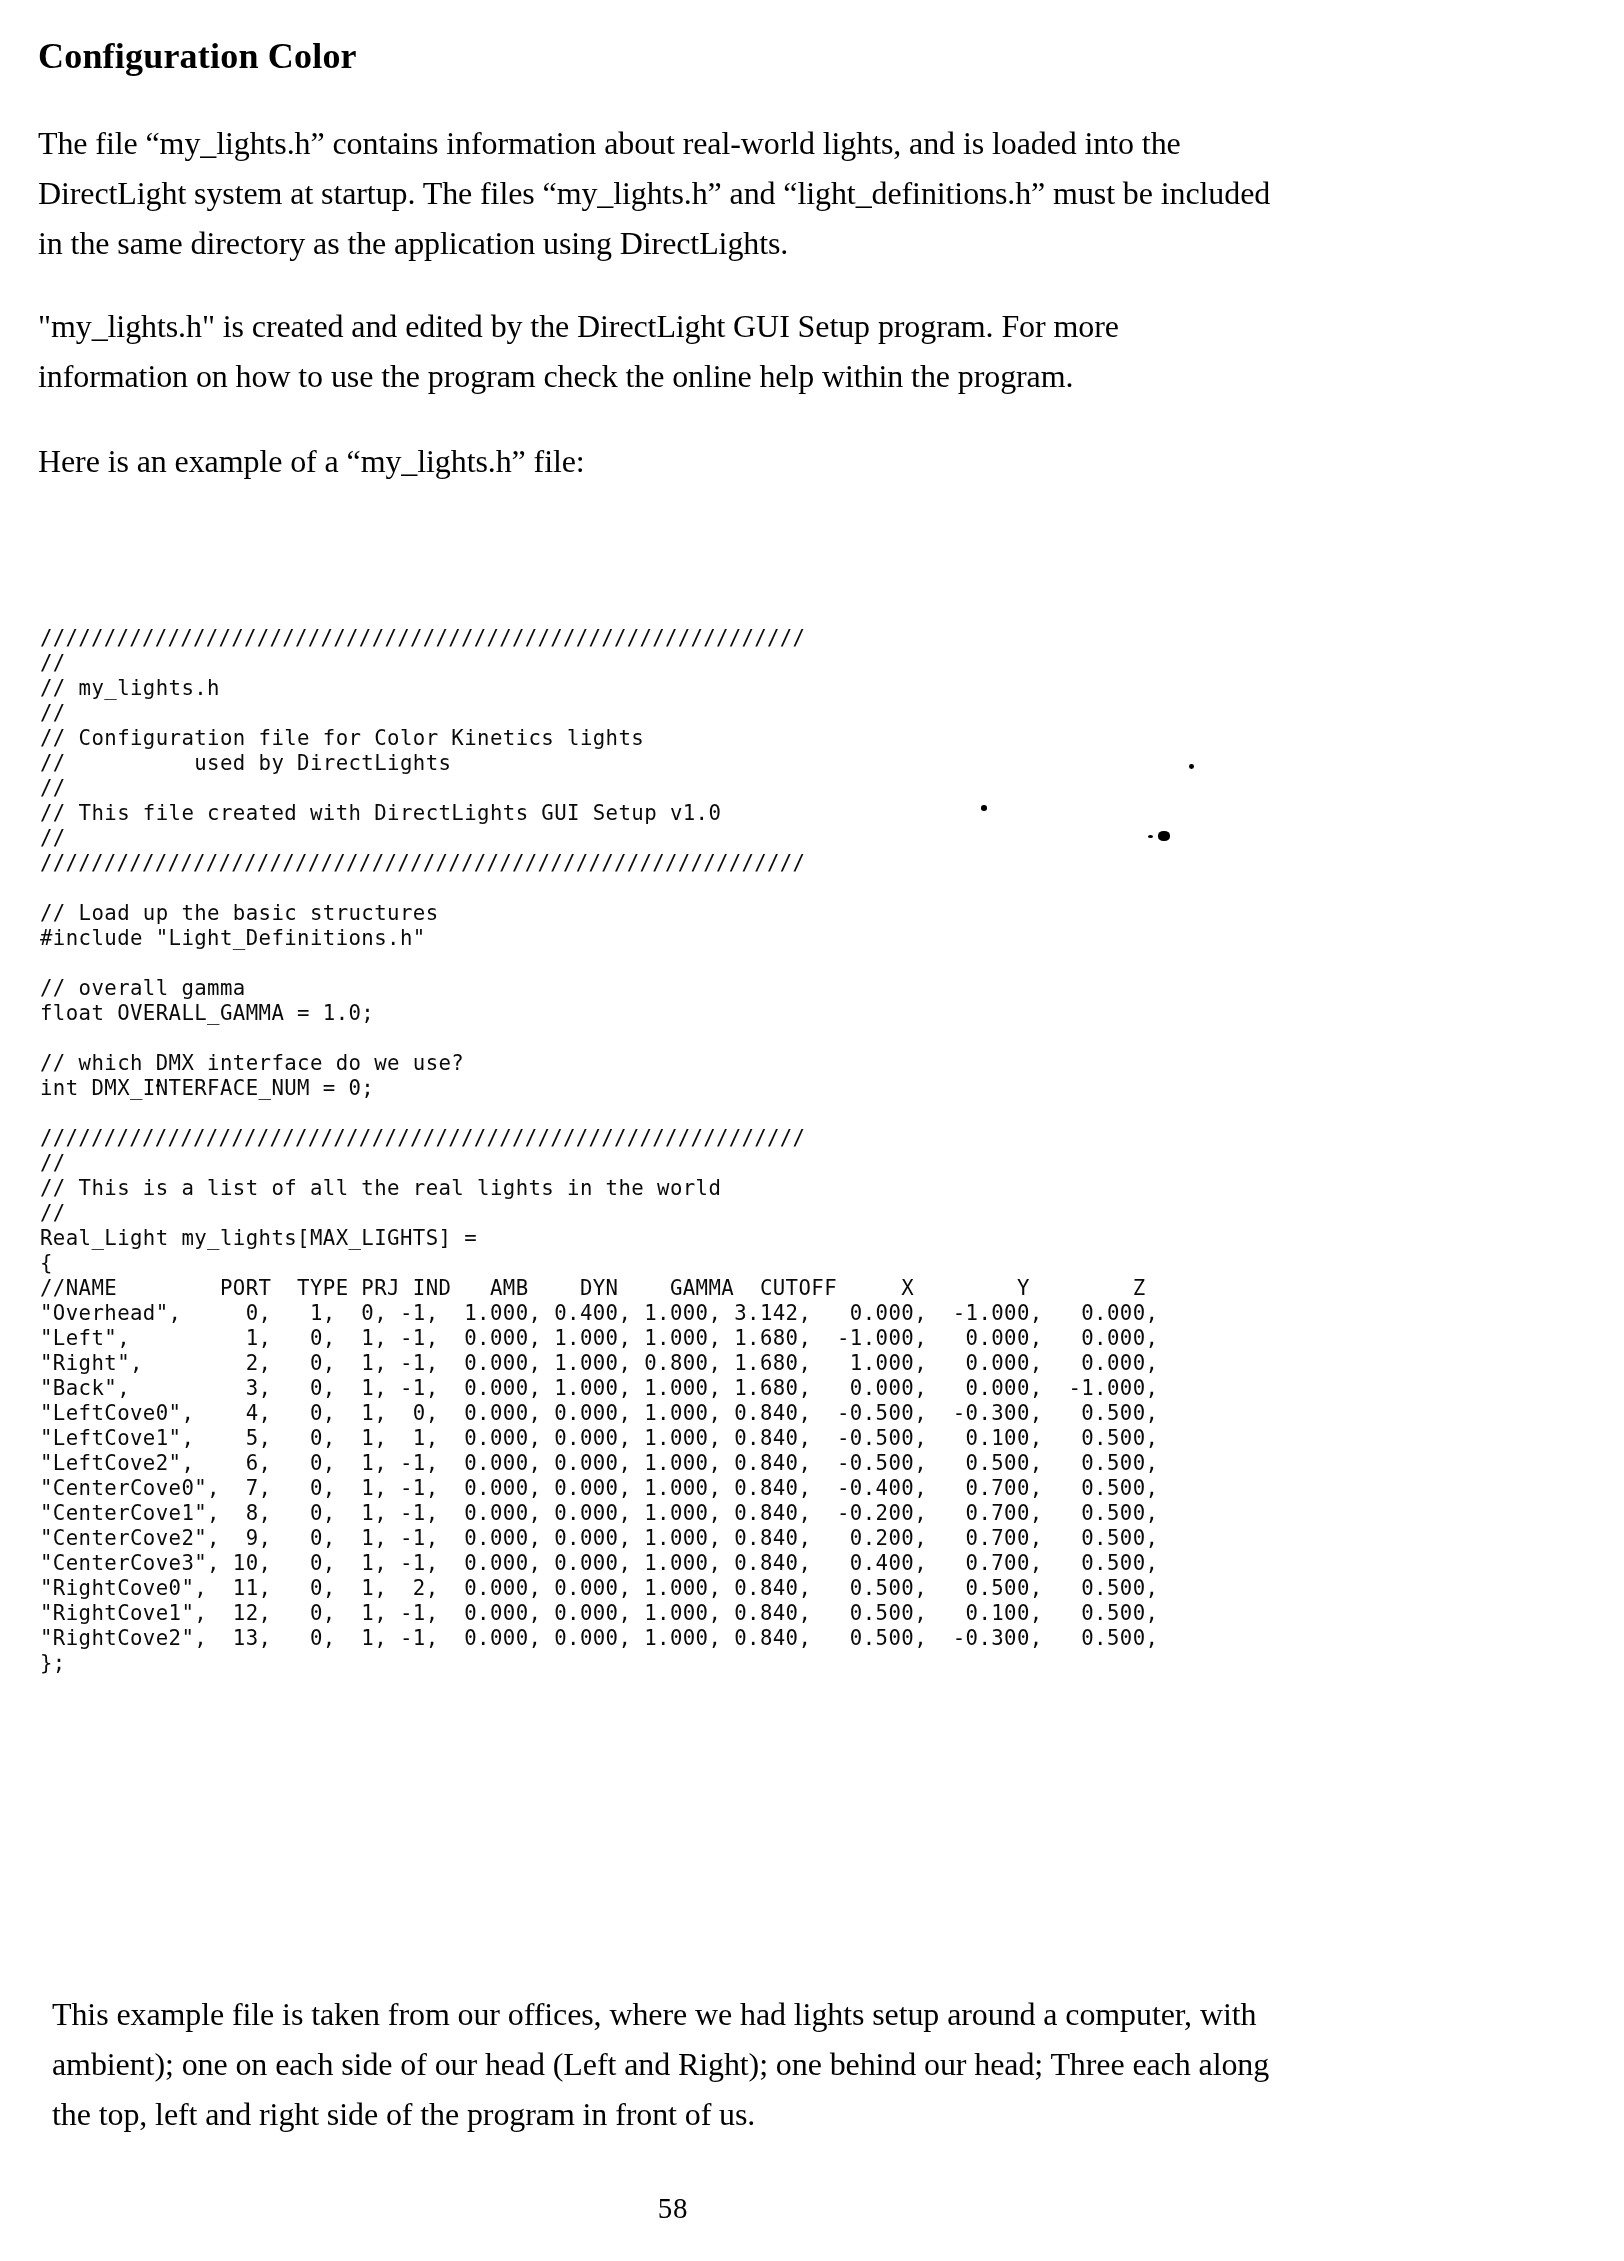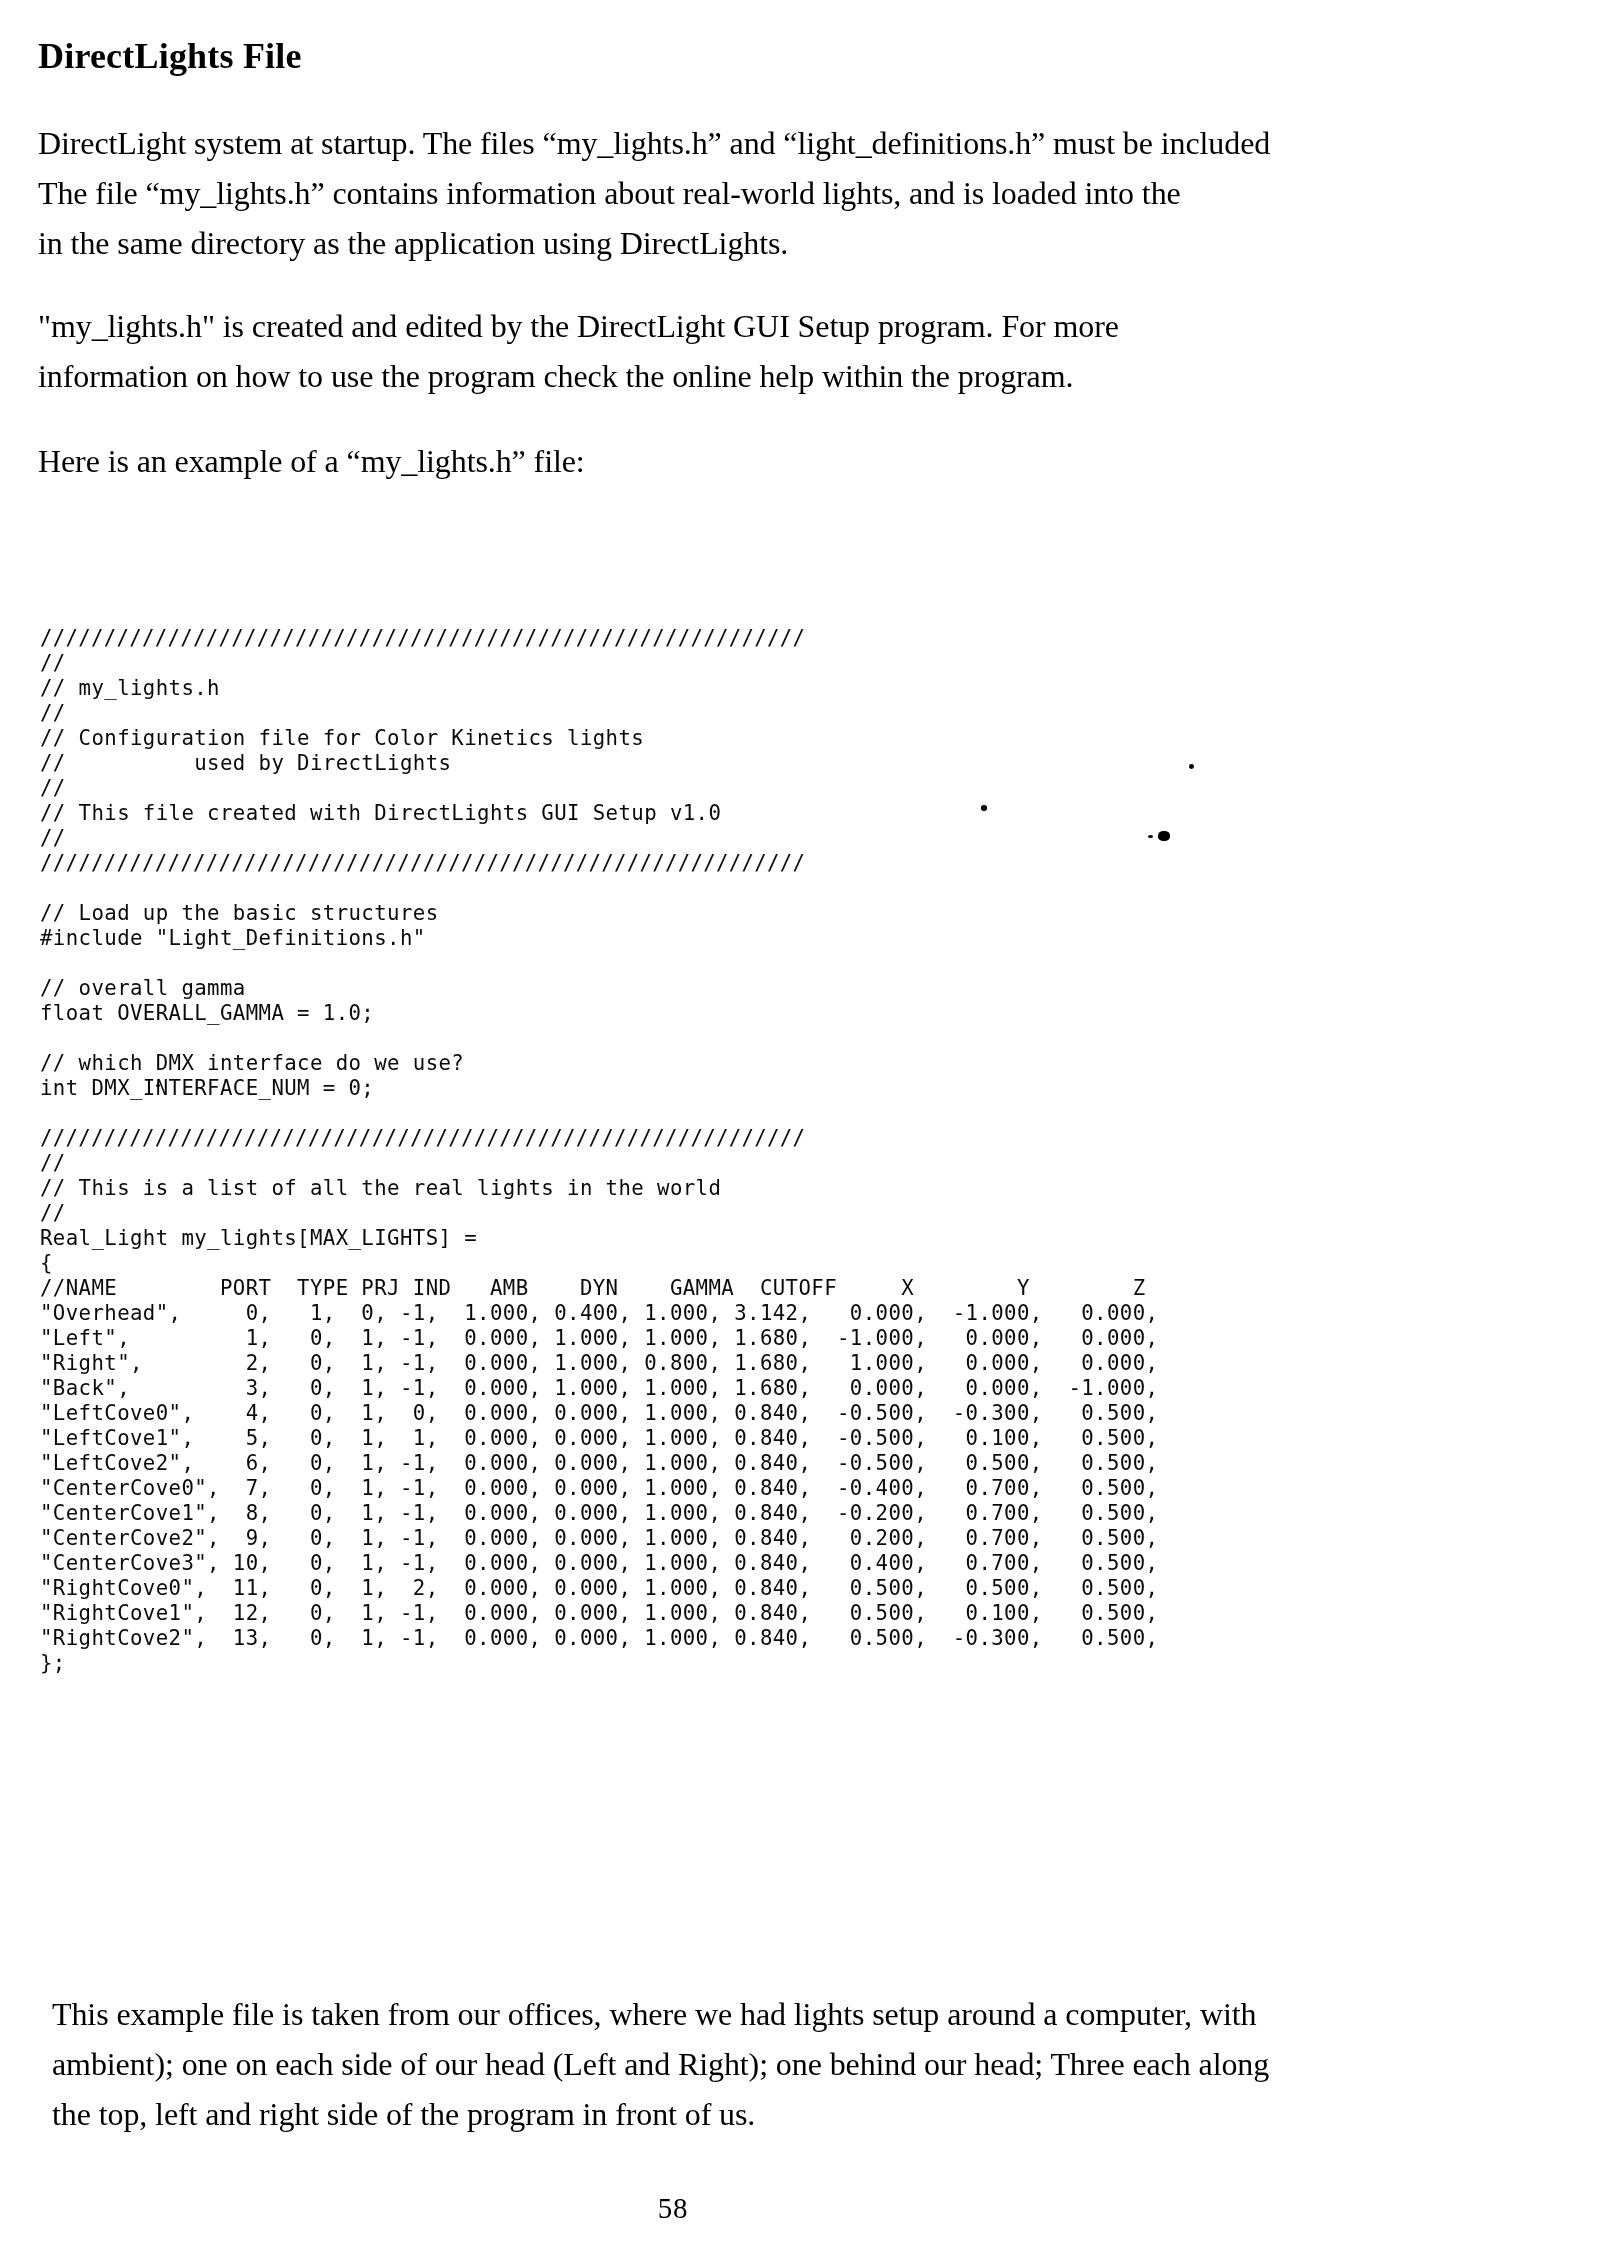--- a/index.html
+++ b/index.html
@@ -93,25 +93,25 @@
     text-align: center;
     font-size: 29px;
     letter-spacing: 0.8px;
   }
 </style>
 </head>
 <body>
 
 <div class="page">
 
-  <h1 class="doc-title">DirectLights File</h1>
+  <h1 class="doc-title">Configuration Color</h1>
 
   <div class="para" id="para-intro">
+    <span class="ln">The file “my_lights.h” contains information about real-world lights, and is loaded into the</span>
     <span class="ln">DirectLight system at startup. The files “my_lights.h” and “light_definitions.h” must be included</span>
-    <span class="ln">The file “my_lights.h” contains information about real-world lights, and is loaded into the</span>
     <span class="ln">in the same directory as the application using DirectLights.</span>
   </div>
 
   <div class="para" id="para-created">
     <span class="ln">"my_lights.h" is created and edited by the DirectLight GUI Setup program. For more</span>
     <span class="ln">information on how to use the program check the online help within the program.</span>
   </div>
 
   <div class="para" id="para-example">
     <span class="ln">Here is an example of a “my_lights.h” file:</span>

